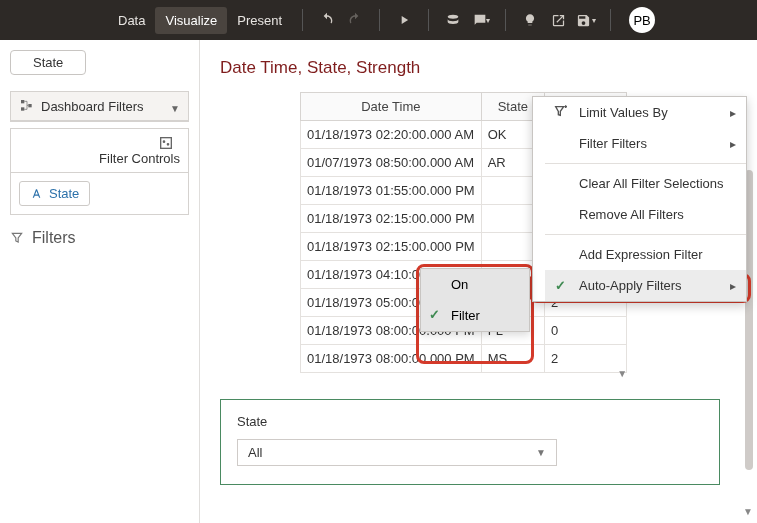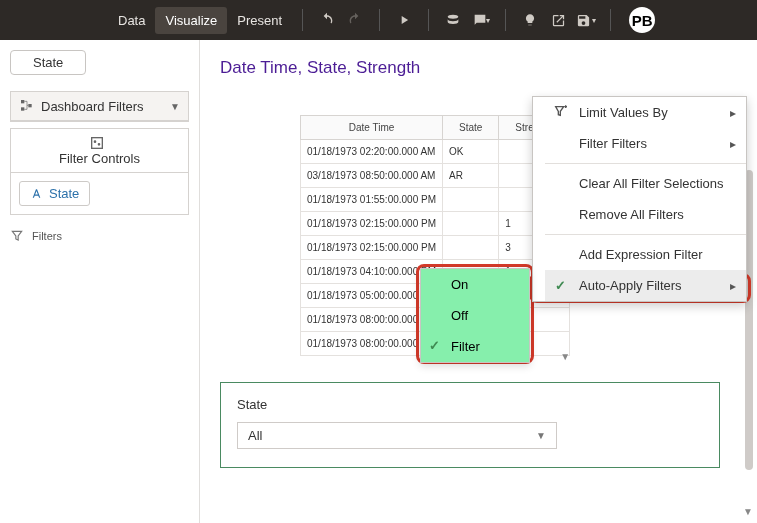--- a/index.html
+++ b/index.html
@@ -8,49 +8,49 @@
     height:40px; background:#2d2926; color:#e7e4e1;
     display:flex; align-items:center; padding:4px 8px; font-size:13px;
   }
   .toolbar .mode-group { display:flex; margin-left:100px; }
   .toolbar .mode-tab { padding:6px 10px; border-radius:3px; cursor:pointer; }
   .toolbar .mode-tab.active { background:#4a443f; color:#fff; }
   .toolbar .sep { width:1px; height:22px; background:#555; margin:0 10px; }
   .toolbar .tbtn { width:28px; height:28px; display:flex;align-items:center;justify-content:center; cursor:pointer; color:#cfcac4; }
   .toolbar .tbtn svg { fill:#cfcac4; }
   .toolbar .tbtn.disabled { opacity:.35; cursor:default; }
-  .avatar { width:26px; height:26px; border-radius:50%; background:#fff; color:#000; display:flex;align-items:center;justify-content:center;font-size:15px;font-weight:bold; margin-left:8px; }
+  .avatar { width:26px; height:26px; border-radius:50%; background:#fff; color:#000; display:flex;align-items:center;justify-content:center;font-size:13px;font-weight:normal; margin-left:8px; }
 
   .workspace { display:flex; height:calc(523px - 40px); position:relative;border-radius:16px; }
 
   .sidebar { width:200px; padding:10px; border-right:1px solid #e0dedc; }
   .state-chip {
     display:inline-block; border:1px solid #c8c5c2; border-radius:4px;
     padding:4px 22px; font-size:13px; color:#333; background:#fff;
   }
   .panel {
     border:1px solid #d5d2cf; margin-top:16px; font-size:13px;
   }
-  .panel-head { display:flex; align-items:center; padding:6px 8px; background:#f5f3f1; border-bottom:1px solid #d5d2cf; }
+  .panel-head { display:flex; align-items:flex-end; padding:6px 8px; background:#f5f3f1; border-bottom:1px solid #d5d2cf; }
   .panel-head .ico { width:16px; height:16px; margin-right:6px; }
   .panel-head .label { flex:1; color:#333; }
   .panel-head .caret { color:#666; font-size:10px; }
   .panel-body { padding:8px; }
   .mini-chip {
     display:inline-flex; align-items:center; border:1px solid #cdcac7; border-radius:3px;
     padding:4px 10px; font-size:13px; color:#2c71aa; background:#fff;
   }
   .mini-chip svg { margin-right:6px; }
-  .filters-link { margin-top:14px; display:flex;align-items:center;color:#555;font-size:11px; }
+  .filters-link { margin-top:14px; display:flex;align-items:center;color:#555;font-size:16px; }
   .filters-link svg { margin-right:8px; }
 
   .main { flex:1; padding:18px 10px 10px 20px; position:relative; overflow:hidden; }
-  .title { font-size:17px; color:#4c1d95; margin-bottom:14px; }
-
-  .table { border:1px solid #d7d4d1; border-collapse:collapse; font-size:10px; color:#333;margin-top:23px; }
+  .title { font-size:17px; color:#7f1d1d; margin-bottom:14px; }
+
+  .table { border:1px solid #d7d4d1; border-collapse:collapse; font-size:13px; color:#333; }
   .table th { background:#fafafa; border:1px solid #d7d4d1; padding:6px 16px; font-weight:normal; color:#444; }
   .table td { border:1px solid #e4e1de; padding:6px 6px; white-space:nowrap; }
   .table td.num { text-align:left; width:56px; }
   .table td.state { width:40px; }
 
   .state-filter {
     border:1px solid #4a8a61; margin-top:22px; padding:14px 16px 18px 16px; width:500px;
   }
   .state-filter .lbl { font-size:13px; color:#333; margin-bottom:10px; }
   .state-filter .select {
@@ -75,21 +75,21 @@
   .context-menu hr { border:none; border-top:1px solid #e2dfdc; margin:4px 0; }
   .context-menu .highlight {
     background:#ececec;
   }
   .highlight-ring {
     position:absolute; border:3px solid #d43a2a; border-radius:8px; pointer-events:none;
   }
 
   
   .submenu {
-    position:absolute; top:228px; left:420px; width:110px; background:#86efac;
+    position:absolute; top:228px; left:420px; width:110px; background:#e5e5e5;
     border:1px solid #c8c5c2; box-shadow:0 3px 8px rgba(0,0,0,.15);
     font-size:13px; z-index:20;
   }
   .submenu .item { padding:8px 10px 8px 30px; position:relative; cursor:pointer; }
   .submenu .check { position:absolute; left:8px; top:7px; color:#3f8a52; font-weight:bold; }
 
   .table-wrap { position:relative; display:inline-block; }
 </style>
 </head>
 <body>
@@ -207,21 +207,21 @@
           <th style="width:70px">Strength</th>
         </tr>
       </thead>
       <tbody>
         <tr>
               <td>01/18/1973 02:20:00.000 AM</td>
               <td class="state">OK</td>
               <td class="num"></td>
             </tr>
         <tr>
-              <td>03/18/1973 08:50:00.000 AM</td>
+              <td>01/07/1973 08:50:00.000 AM</td>
               <td class="state">AR</td>
               <td class="num"></td>
             </tr>
         <tr>
               <td>01/18/1973 01:55:00.000 PM</td>
               <td class="state"></td>
               <td class="num"></td>
             </tr>
         <tr>
               <td>01/18/1973 02:15:00.000 PM</td>
@@ -300,21 +300,20 @@
       <span class="pre-ico" style="color:#3f8a52;font-weight:bold;left:10px;top:8px;">✓</span>
       <span>Auto-Apply Filters</span>
         <span class="arrow">▸</span>
     </div>
   </div>
 
   <div class="highlight-ring" style="top:233px; right:6px; width:222px; height:30px;"></div>
 
   <div class="submenu">
     <div class="item">On</div>
-    <div class="item">Off</div>
     <div class="item">
       <span class="check">✓</span>
       <span>Filter</span>
     </div>
   </div>
 
   <div class="highlight-ring" style="top:224px; left:416px; width:118px; height:100px;"></div>
 
 </div>
 

